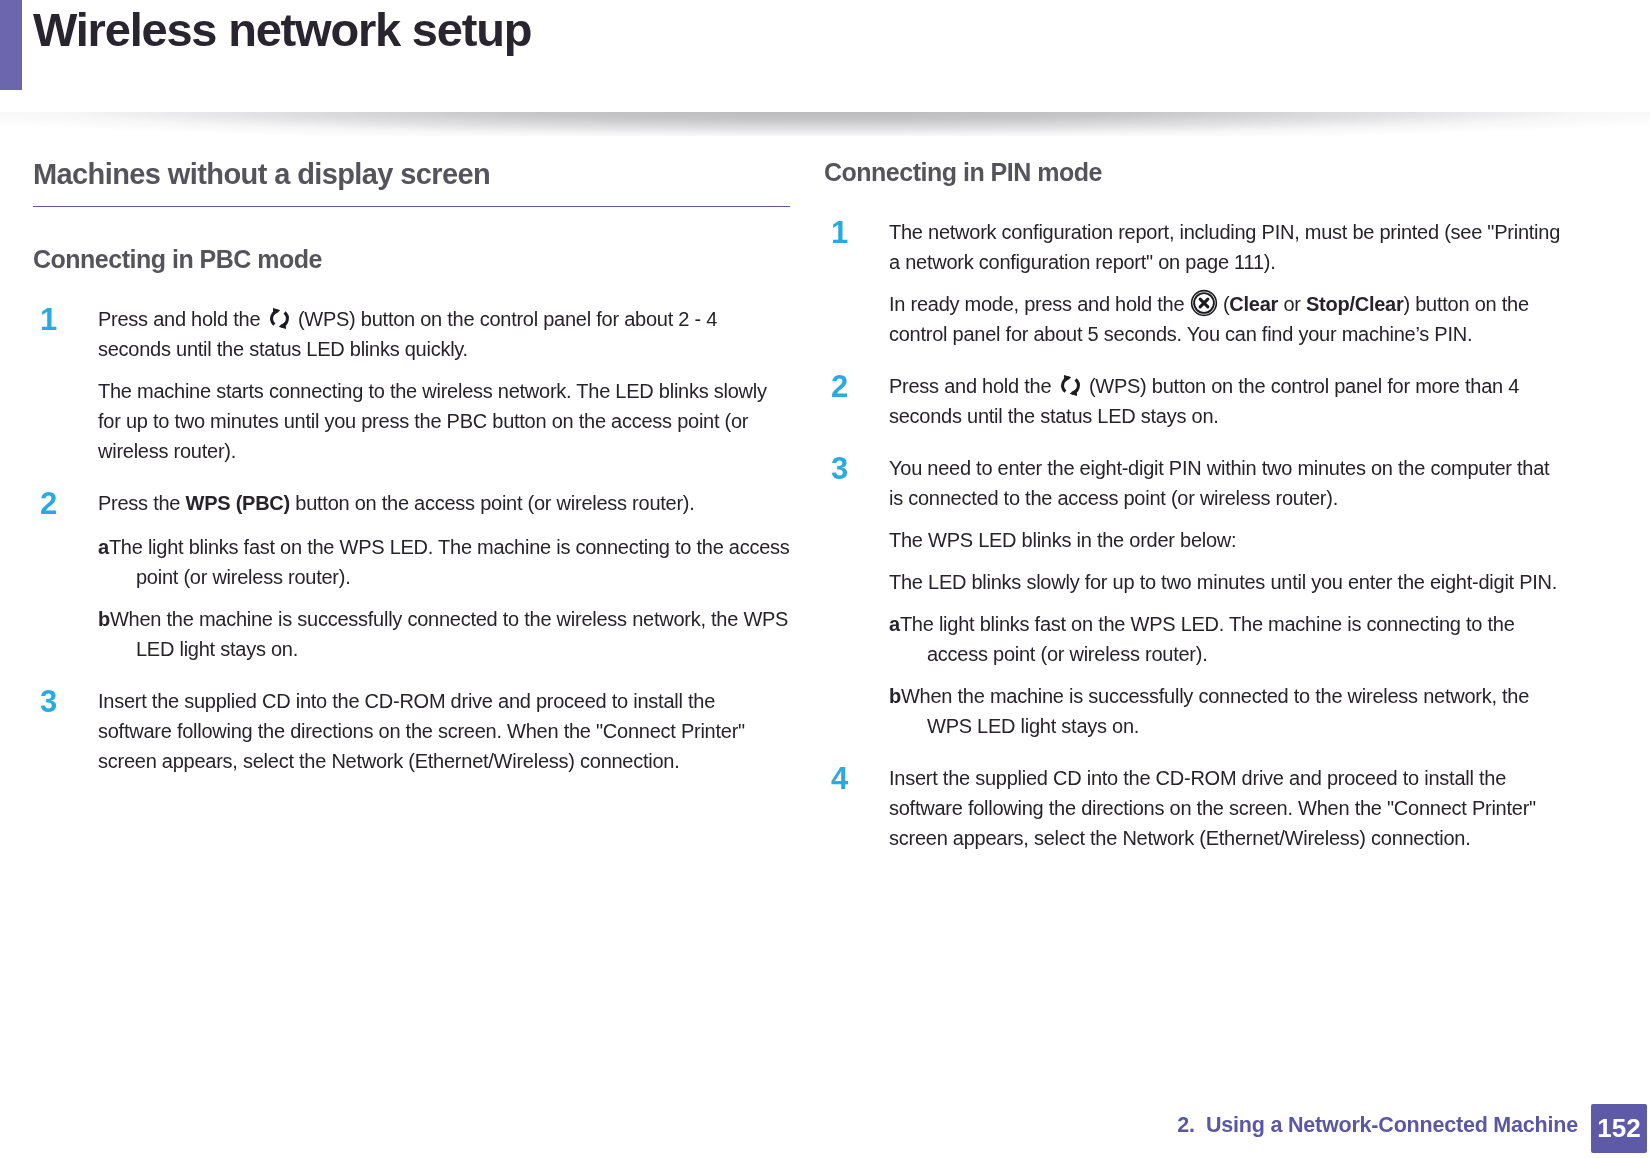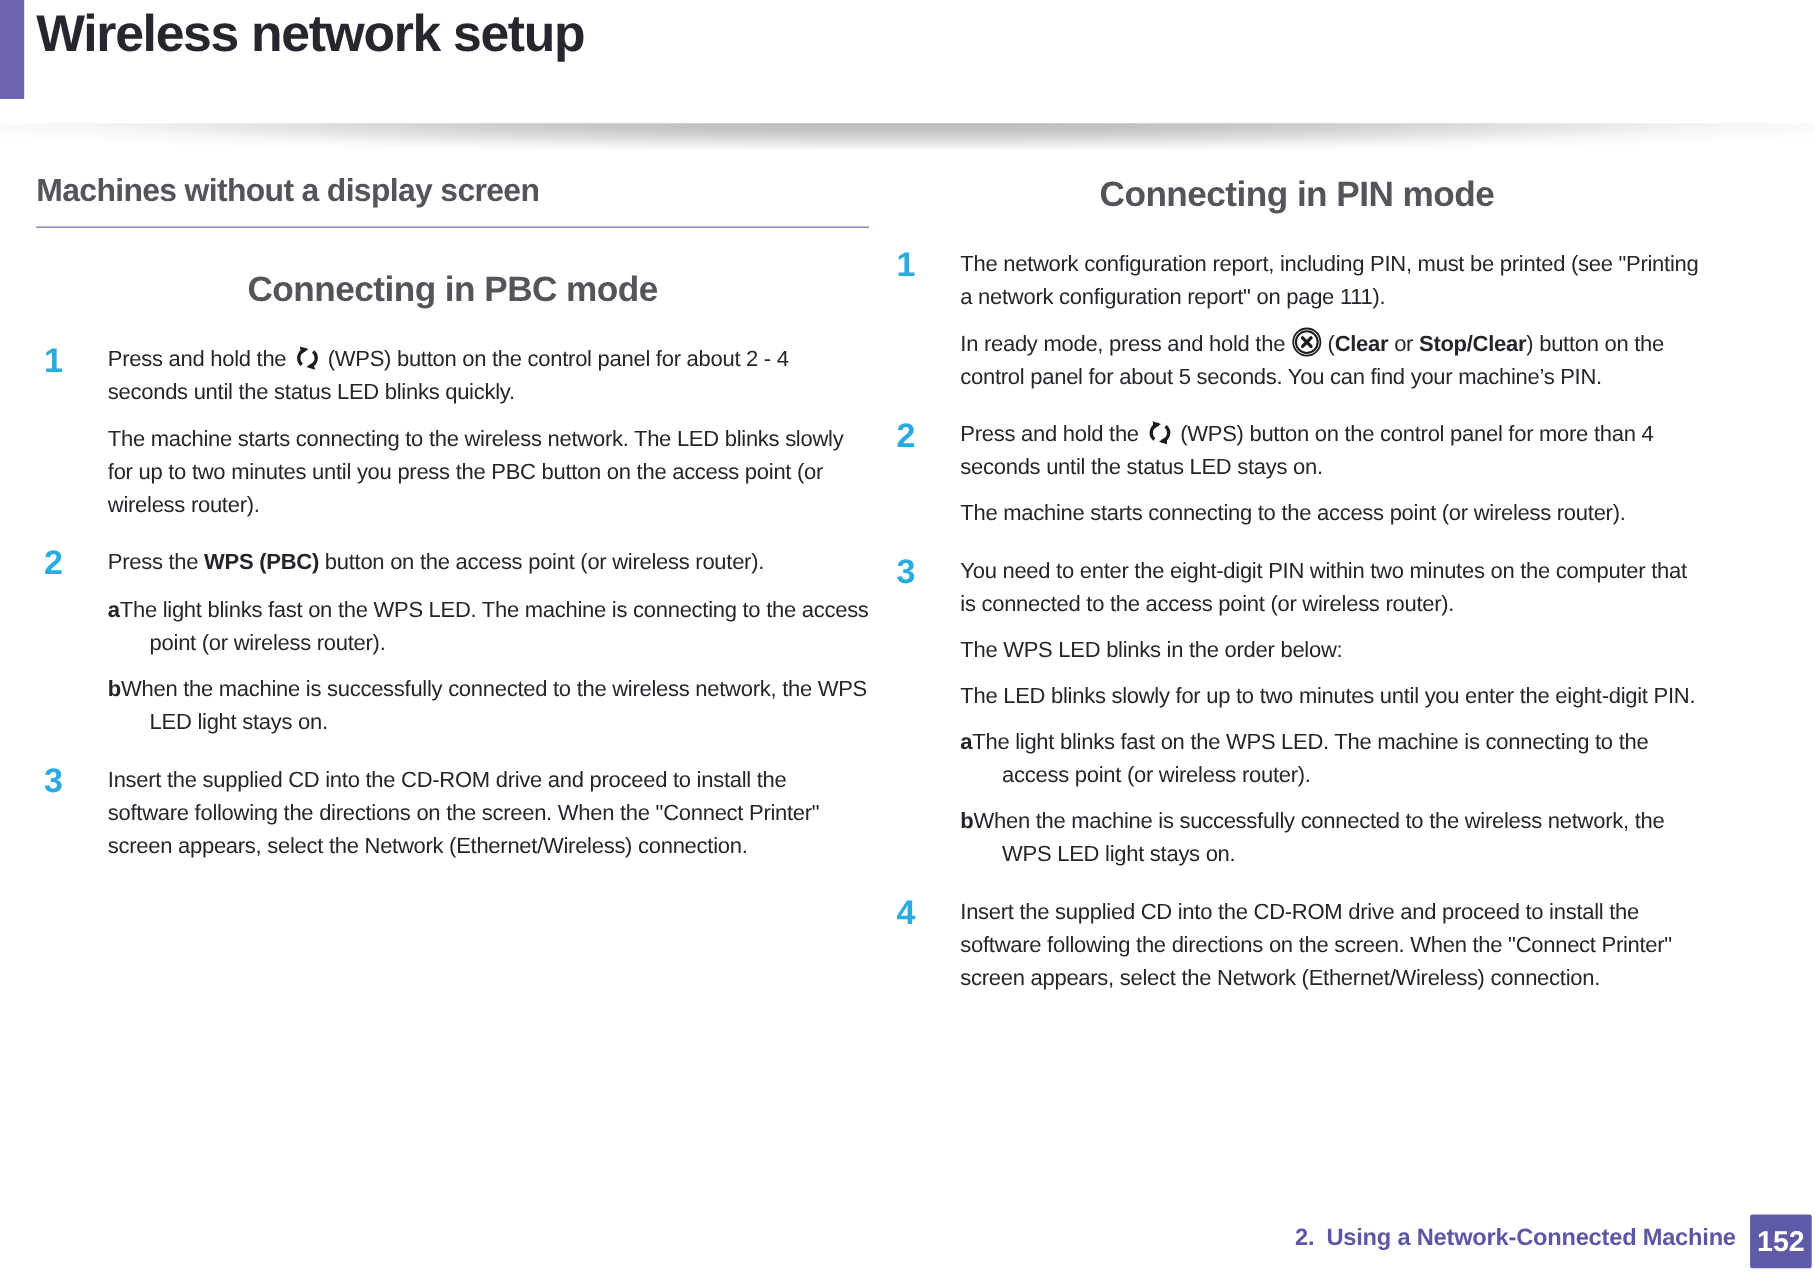--- a/index.html
+++ b/index.html
@@ -28,34 +28,33 @@
     color: #29252e;
   }
   .shade {
     height: 24px;
     background: radial-gradient(ellipse 58% 135% at 50% -12%,
       #b7b7ba 0%, #c6c6c9 34%, #e0e0e2 60%, #f6f6f7 80%, #ffffff 100%);
   }
 
   
   .columns { display: flex; padding-left: 33px; margin-top: 16px; }
-  .col-left  { width: 757px; margin-right: 18px; }
+  .col-left  { width: 757px; margin-right: 34px; }
   .col-right { width: 742px; }
 
   h2.section-title {
     margin: 6px 0 0; padding-bottom: 15px;
     font-size: 29px; font-weight: bold; letter-spacing: -0.6px;
     color: var(--heading-gray, #55545b);
     border-bottom: 1px solid var(--underline-purple, #5f58a8);
   }
   h3.subsection-title {
     margin: 38px 0 30px;
-    font-size: 32px; font-weight: bold; letter-spacing: -0.5px;
+    font-size: 25px; font-weight: bold; letter-spacing: -0.5px;
     color: var(--heading-gray, #55545b);
-    text-align: center;
   }
   .col-right h3.subsection-title { margin-top: 6px; }
 
   
   .block {
     display: flex;
     margin: 0 0 12px;
     font-size: 20px; line-height: 30px; letter-spacing: -0.25px;
   }
   .block.step { margin-top: 22px; }
@@ -159,23 +158,20 @@
                     <marker id="wpsAh" viewBox="0 0 6 6" refX="4.2" refY="3" markerWidth="2.4" markerHeight="2.4" orient="auto">
                       <path d="M0,0 L6,3 L0,6 Z" fill="#1c1b20"></path>
                     </marker>
                   </defs>
                   <g fill="none" stroke="#1c1b20" stroke-width="2.7" transform="rotate(-50 12 12)">
                     <path d="M5,12 A7,7 0 0 1 16.6,6.7" marker-end="url(#wpsAh)"></path>
                     <path d="M19,12 A7,7 0 0 1 7.4,17.3" marker-end="url(#wpsAh)"></path>
                   </g>
                 </svg></span> (WPS) button on the control panel for more than 4 seconds until the status LED stays on.</div>
           </div>
-          <div class="block para">
-            <div class="steptext">The machine starts connecting to the access point (or wireless router).</div>
-          </div>
           <div class="block step">
             <span class="stepnum">3</span>
             <div class="steptext">You need to enter the eight-digit PIN within two minutes on the computer that is connected to the access point (or wireless router).</div>
           </div>
           <div class="block para">
             <div class="steptext">The WPS LED blinks in the order below:</div>
           </div>
           <div class="block para">
             <div class="steptext">The LED blinks slowly for up to two minutes until you enter the eight-digit PIN.</div>
           </div>

